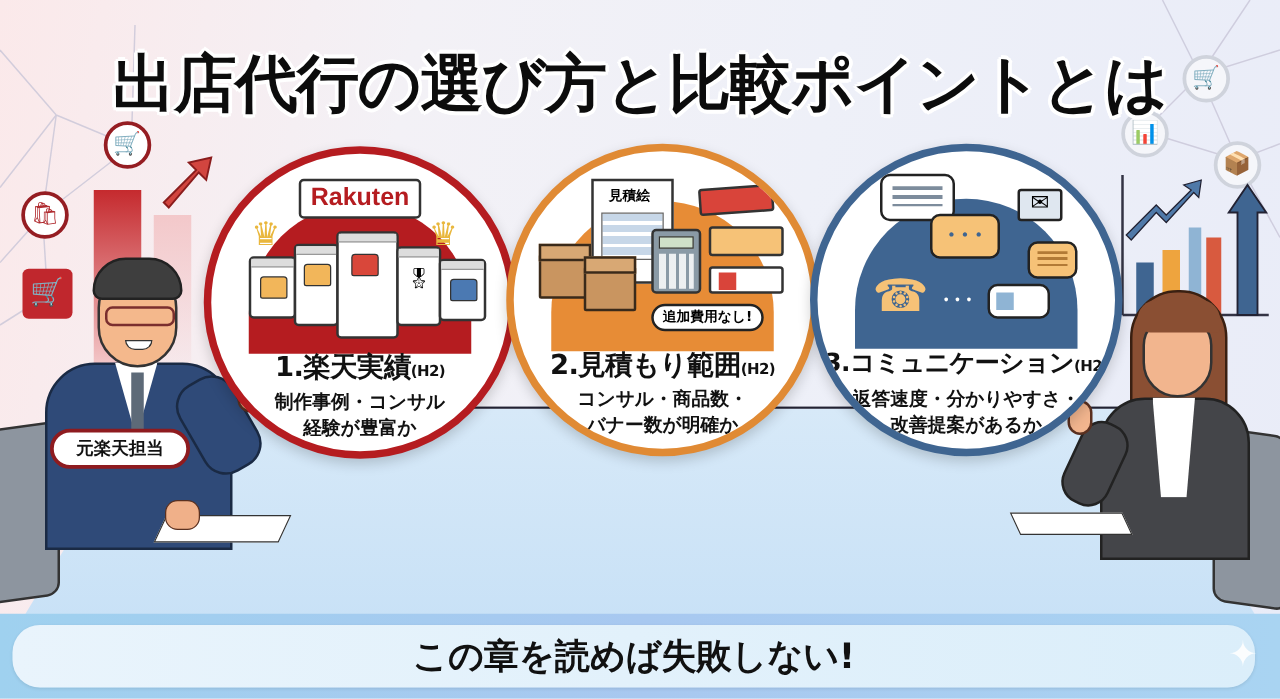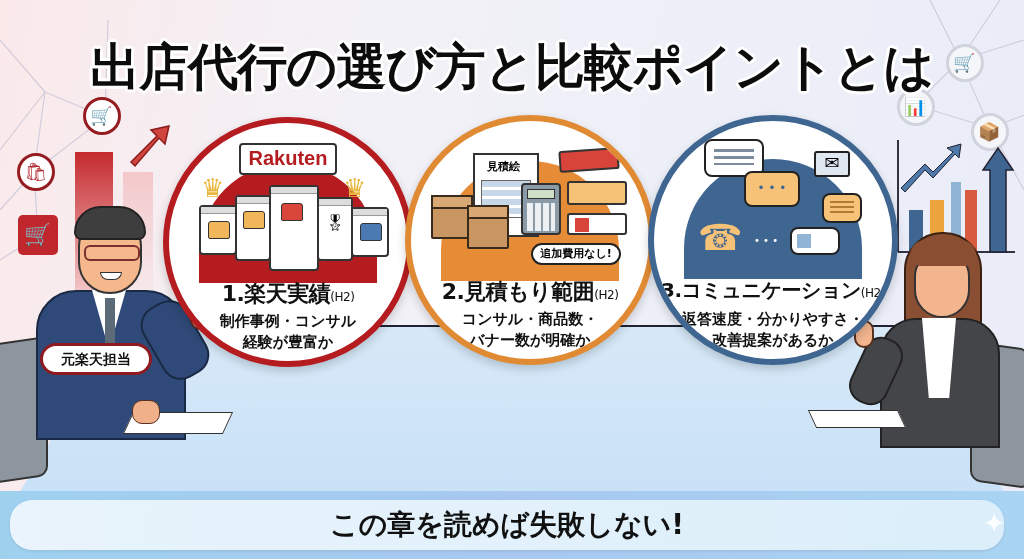--- a/index.html
+++ b/index.html
@@ -36,21 +36,21 @@
   .c1 .dome { background: #b51c20; top: 40px; height: 120px; border-radius: 95px 95px 0 0; }
   .c2 { left: 405px; top: 115px; border: 6px solid #e08a34; }
   .c2 .dome { background: #e78c36; top: 40px; height: 120px; }
   .c3 { left: 648px; top: 115px; border: 6px solid #3f6591; }
   .c3 .dome { background: #3f6591; top: 38px; height: 120px; }
 
   .c-head {
     position: absolute; left: 0; right: 0; top: 156px; text-align: center;
     font-size: 22px; font-weight: 900; color: #111; white-space: nowrap; letter-spacing: -0.5px;
   }
-  .c-head small { font-size: 12px; font-weight: 400; }
+  .c-head small { font-size: 12px; font-weight: 700; }
   .c-desc {
     position: absolute; left: 0; right: 0; top: 188px; text-align: center;
     font-size: 15px; font-weight: 700; color: #111; line-height: 21px;
   }
   .c3 .c-head { font-size: 20px; }
 
   
   .win { position: absolute; background: #fff; border: 2px solid #333; border-radius: 4px; }
   .win .bar { height: 7px; background: #ddd; border-bottom: 1px solid #999; }
   .shirt { position:absolute; width:22px; height:18px; border:1.5px solid #333; border-radius:3px 3px 2px 2px; }
@@ -199,36 +199,36 @@
     </div>
   <div class="c-head"><span>1.</span><span>楽天実績</span><small>(H2)</small></div>
   <div class="c-desc">
       <div>制作事例・コンサル</div>
       <div>経験が豊富か</div>
     </div>
 </div>
 
 <div class="circle c2">
   <div class="dome"></div>
-  <div class="doc" style="left:62px;top:32px;width:66px;height:84px;">
+  <div class="doc" style="left:62px;top:22px;width:66px;height:84px;">
     <div style="font-size:11px;font-weight:700;padding:4px 0 0 12px;">見積絵</div>
     <div style="margin:6px 6px 0 6px;height:38px;background:repeating-linear-gradient(180deg,#c7d7e8 0 6px,#fff 6px 9px);border:1px solid #666;"></div>
   </div>
   <div class="calc" style="left:110px;top:62px;width:40px;height:52px;">
     <div style="margin:4px;height:10px;background:#cfe0c8;border:1px solid #333;"></div>
     <div style="margin:0 4px;height:28px;background:repeating-linear-gradient(90deg,#fff 0 6px,transparent 6px 8px);opacity:.85;"></div>
   </div>
   <div class="box" style="left:20px;top:82px;"></div>
   <div class="box" style="left:56px;top:92px;"></div>
   <div class="doc" style="left:148px;top:28px;width:60px;height:22px;background:#d9443a;border-radius:3px;transform:rotate(-4deg);"></div>
   <div class="doc" style="left:156px;top:60px;width:60px;height:24px;background:#f6c277;border-radius:3px;"></div>
   <div class="doc" style="left:156px;top:92px;width:60px;height:22px;border-radius:3px;">
       <div style="width:14px;height:14px;background:#d9443a;margin:3px 6px;"></div>
     </div>
-  <div class="pill" style="left:120px;top:122px;width:90px;height:22px;">追加費用なし!</div>
+  <div class="pill" style="left:110px;top:122px;width:90px;height:22px;">追加費用なし!</div>
   <div class="c-head"><span>2.</span><span>見積もり範囲</span><small>(H2)</small></div>
   <div class="c-desc">
       <div>コンサル・商品数・</div>
       <div>バナー数が明確か</div>
     </div>
 </div>
 
 <div class="circle c3">
   <div class="dome"></div>
   <div class="bubble" style="left:50px;top:18px;width:60px;height:38px;">

